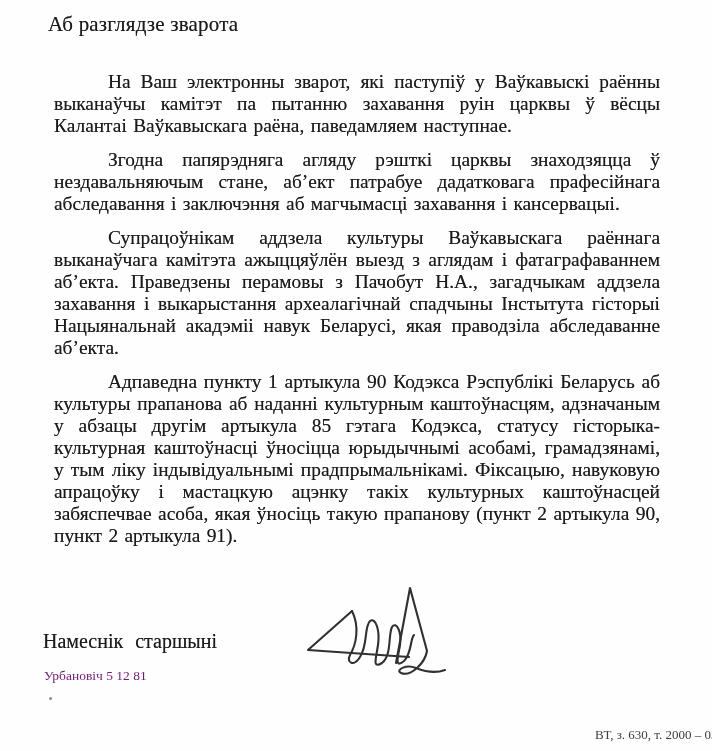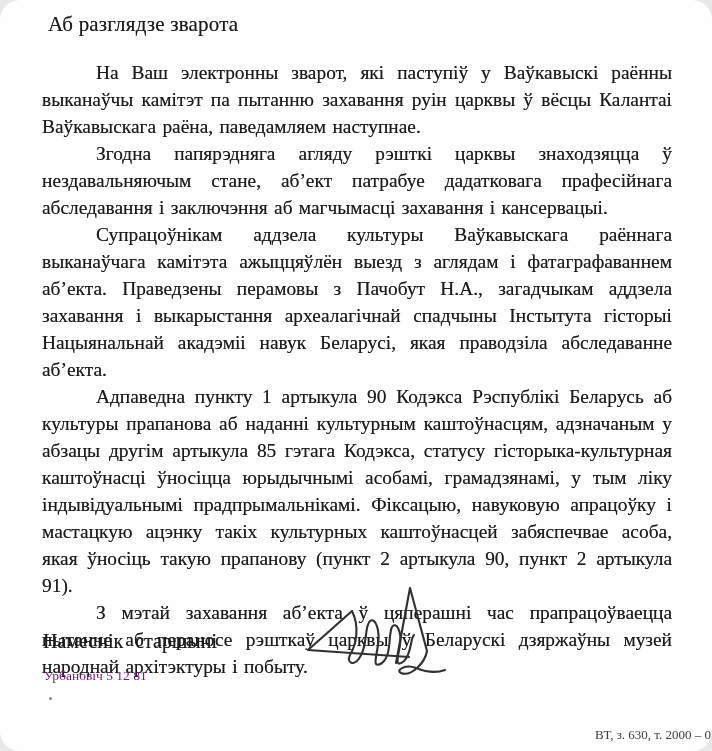--- a/index.html
+++ b/index.html
@@ -5,41 +5,40 @@
   html, body { margin: 0; padding: 0; background: #e8e8e8; }
   .page {
     position: relative;
     width: 712px;
     height: 751px;
     background: #fefefe;
     font-family: "Liberation Serif", "DejaVu Serif", serif;
     color: #1b1b1b;
     overflow: hidden;
     box-sizing: border-box;
-    border-radius: 20px;
   }
   .subject {
     position: absolute;
     left: 48px;
     top: 12px;
     font-size: 21px;
     letter-spacing: 0.2px;
     text-shadow: 0 0 0.5px rgba(20,20,20,0.6);
     white-space: nowrap;
   }
   .body-text {
     position: absolute;
     left: 42px;
     top: 59px;
     width: 630px;
   }
   .body-text p {
-    margin: 0;
+    margin: 12px;
     font-size: 19.4px;
-    line-height: 27px;
+    line-height: 22px;
     text-align: justify;
     text-indent: 54px;
     word-spacing: 1.5px;
     text-shadow: 0 0 0.5px rgba(20,20,20,0.6);
   }
   .signoff-position {
     position: absolute;
     left: 43px;
     top: 630px;
     font-size: 20px;
@@ -95,21 +94,20 @@
 
 <div class="page">
 
   <div class="subject">Аб разглядзе зварота</div>
 
   <div class="body-text">
     <p>На Ваш электронны зварот, які паступіў у Ваўкавыскі раённы выканаўчы камітэт па пытанню захавання руін царквы ў вёсцы Калантаі Ваўкавыскага раёна, паведамляем наступнае.</p>
     <p>Згодна папярэдняга агляду рэшткі царквы знаходзяцца ў нездавальняючым стане, аб’ект патрабуе дадатковага прафесійнага абследавання і заключэння аб магчымасці захавання і кансервацыі.</p>
     <p>Супрацоўнікам аддзела культуры Ваўкавыскага раённага выканаўчага камітэта ажыццяўлён выезд з аглядам і фатаграфаваннем аб’екта. Праведзены перамовы з Пачобут Н.А., загадчыкам аддзела захавання і выкарыстання археалагічнай спадчыны Інстытута гісторыі Нацыянальнай акадэміі навук Беларусі, якая праводзіла абследаванне аб’екта.</p>
     <p>Адпаведна пункту 1 артыкула 90 Кодэкса Рэспублікі Беларусь аб культуры прапанова аб наданні культурным каштоўнасцям, адзначаным у абзацы другім артыкула 85 гэтага Кодэкса, статусу гісторыка-культурная каштоўнасці ўносіцца юрыдычнымі асобамі, грамадзянамі, у тым ліку індывідуальнымі прадпрымальнікамі. Фіксацыю, навуковую апрацоўку і мастацкую ацэнку такіх культурных каштоўнасцей забяспечвае асоба, якая ўносіць такую прапанову (пункт 2 артыкула 90, пункт 2 артыкула 91).</p>
-    <p>З мэтай захавання аб’екта ў цяперашні час прапрацоўваецца пытанне аб пераносе рэшткаў царквы ў Беларускі дзяржаўны музей народнай архітэктуры і побыту.</p>
   </div>
 
   <div class="signoff-position">Намеснік старшыні</div>
 
   <svg class="signature-svg" viewBox="0 0 195 100" fill="none" stroke="#303030" stroke-width="2.1" stroke-linecap="round" stroke-linejoin="round">
     <path d="M 113,74 L 12,67 L 56,28"></path>
     <path d="M 56,28 C 64,44 60,62 54,72 C 50,80 58,84 64,74 C 72,62 68,44 74,38 C 80,34 84,48 82,62 C 80,76 76,86 86,80 C 96,72 92,52 96,44 C 100,38 106,48 104,62 C 102,74 98,86 108,78 C 116,70 114,56 118,52"></path>
     <path d="M 100,80 L 114,5 L 131,68 C 129,80 115,94 105,90 C 99,87 110,81 120,85 C 130,89 141,90 149,87"></path>
   </svg>
 

